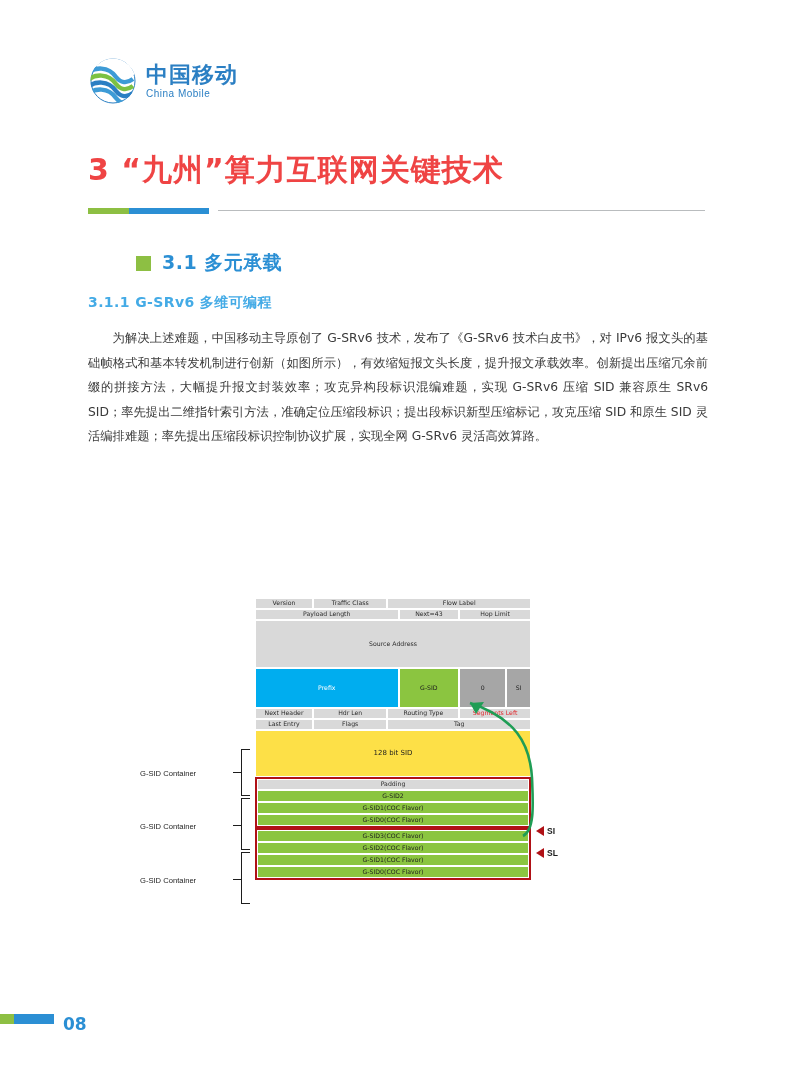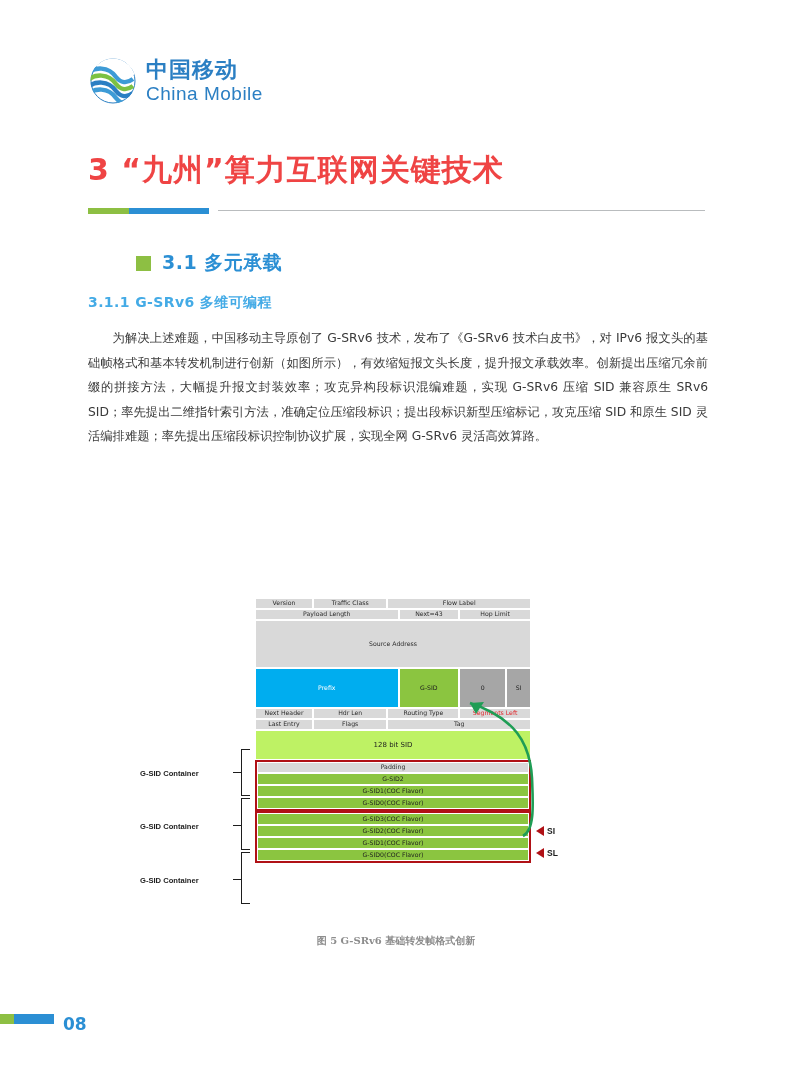--- a/index.html
+++ b/index.html
@@ -34,26 +34,25 @@
     line-height: 1;
   }
   .logo-cn {
     font-size: 22px;
     font-weight: bold;
     color: #2b7fc3;
     letter-spacing: 1px;
     font-family: "DejaVu Sans", "Liberation Sans", sans-serif;
   }
   .logo-en {
-    font-size: 19px;
+    font-size: 10px;
     color: #2b7fc3;
     letter-spacing: 0.5px;
     margin-top: 3px;
     font-family: "Liberation Sans", sans-serif;
-    text-align: center;
   }
 
   
   .chapter-title {
     position: absolute;
     left: 88px;
     top: 150px;
     font-size: 30px;
     font-weight: bold;
     color: #ef4444;
@@ -164,37 +163,37 @@
     align-items: center;
     justify-content: center;
     height: 11px;
     font-family: "DejaVu Sans", "Liberation Sans", sans-serif;
     overflow: hidden;
     white-space: nowrap;
   }
   .cell.red-text { color: #e0262b; }
   .cell.tall { height: 48px; }
   .cell.mid { height: 40px; }
-  .cell.sid128 { height: 30px; background: #bef264; color: #1d1d1d; font-size: 7px; }
+  .cell.sid128 { height: 47px; background: #fde047; color: #1d1d1d; font-size: 7px; }
   .cell.cyan { background: #00adef; color: #ffffff; }
   .cell.green { background: #8bc540; color: #1d1d1d; }
   .cell.grey-dark { background: #a6a6a6; color: #1d1d1d; }
   .cell.pad { background: #d9d9d9; }
   .cell.gsidrow { background: #8bc540; color: #1d1d1d; height: 12px; font-size: 6.2px; }
 
   .redbox {
     border: 2px solid #b01116;
     box-sizing: border-box;
   }
 
   
   .brk-label {
     position: absolute;
     font-size: 7.6px;
-    font-weight: bold;
+    font-weight: normal;
     color: #1d1d1d;
     white-space: nowrap;
     font-family: "Liberation Sans", sans-serif;
     text-align: center;
   }
   .brk {
     position: absolute;
     border: 1.3px solid #1d1d1d;
     border-right: none;
     box-sizing: border-box;
@@ -397,20 +396,19 @@
 
   <div class="marker" style="left:396px; top:228px;">
     <div class="tri"></div>
     <div class="mlabel">SI</div>
   </div>
   <div class="marker" style="left:396px; top:250px;">
     <div class="tri"></div>
     <div class="mlabel">SL</div>
   </div>
 
-  <div class="fig-caption">图 5 G-SRv6 基础转发帧格式创新</div>
 </div>
 
 <div class="footer">
   <div class="foot-green"></div>
   <div class="foot-blue"></div>
   <div class="foot-num">08</div>
 </div>
 
 </body></html>

